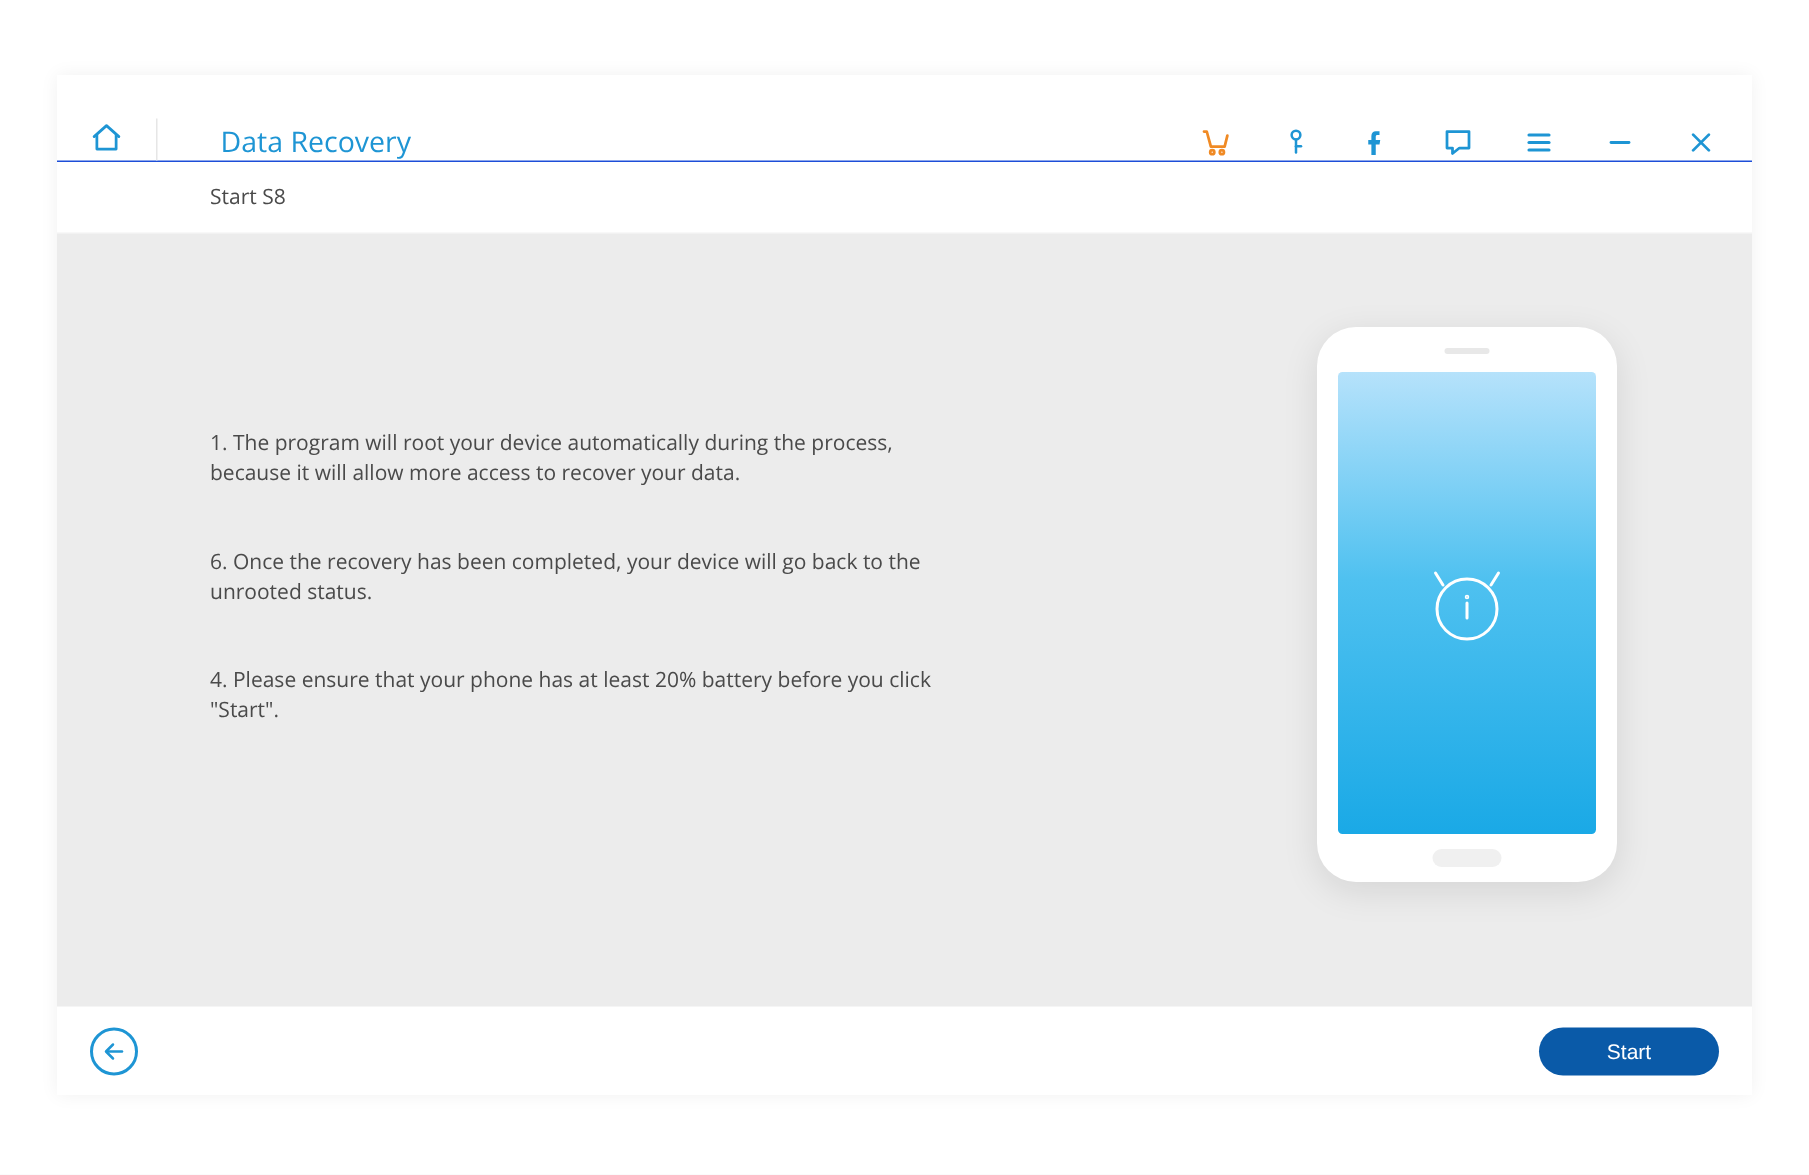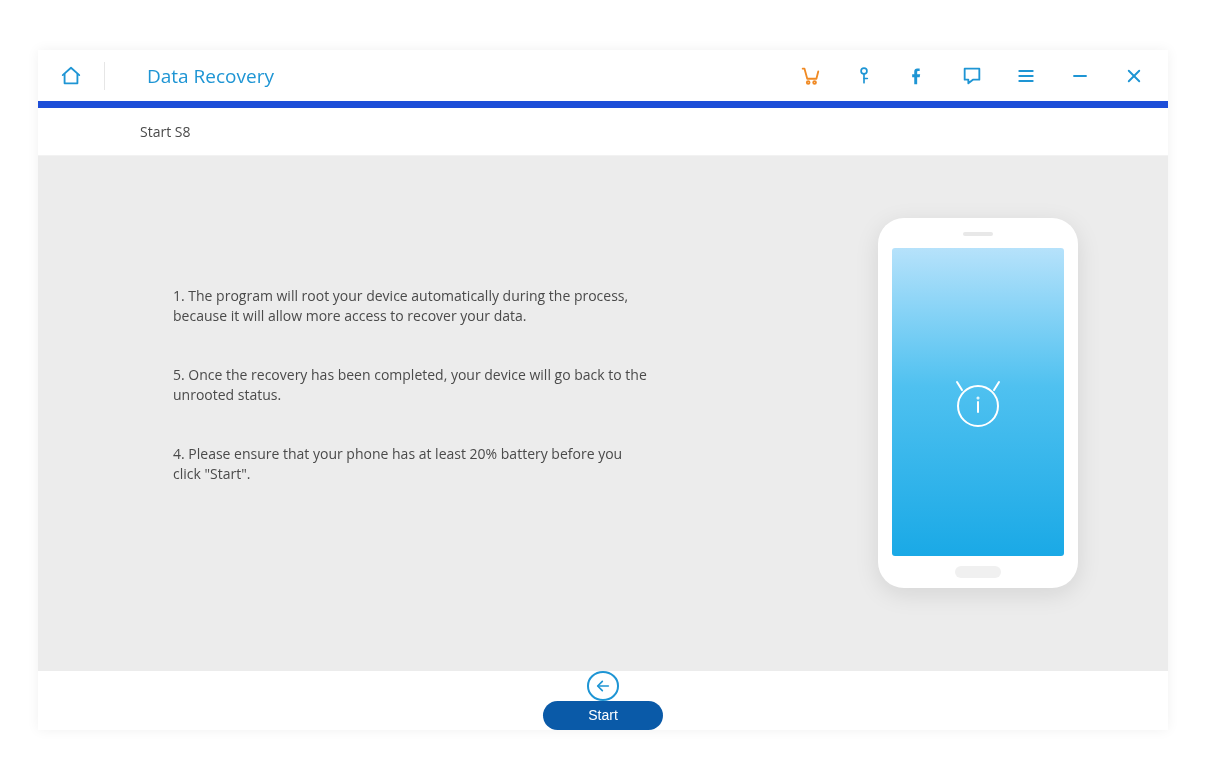--- a/index.html
+++ b/index.html
@@ -17,23 +17,23 @@
     width: 1130px;
     height: 680px;
     background: #ffffff;
     box-shadow: 0 0 12px rgba(0,0,0,0.06);
     display: flex;
     flex-direction: column;
   }
   
   .titlebar {
     height: 58px;
-    border-bottom: 7px solid #1d4ed8;
-    display: flex;
-    align-items: center;
+    border-bottom: 1px solid #1d4ed8;
+    display: flex;
+    align-items: flex-end;
     padding: 0 22px 0 18px;
   }
   .home-btn {
     width: 30px;
     height: 30px;
     display: flex;
     align-items: center;
     justify-content: center;
     cursor: pointer;
   }
@@ -86,21 +86,20 @@
     position: absolute;
     left: 102px;
     top: 130px;
     width: 510px;
   }
   .info-item {
     font-size: 14px;
     line-height: 1.4;
     color: #4a4a4a;
     margin-bottom: 40px;
-    margin-left: 33px;
   }
   
   .phone {
     position: absolute;
     right: 90px;
     top: 62px;
     width: 200px;
     height: 370px;
     background: #ffffff;
     border-radius: 26px;
@@ -133,21 +132,20 @@
     background: #f0f0f0;
     margin-top: 10px;
   }
   
   .footer {
     height: 60px;
     border-top: 1px solid #ececec;
     display: flex;
     align-items: center;
     padding: 0 22px;
-    flex-direction: column;
   }
   .back-btn {
     width: 32px;
     height: 32px;
     border: 2px solid #1e95d4;
     border-radius: 50%;
     display: flex;
     align-items: center;
     justify-content: center;
     cursor: pointer;
@@ -228,21 +226,21 @@
     </div>
   </div>
 
   <div class="subheader">
     <div class="device-name">Start S8</div>
   </div>
 
   <div class="content">
     <div class="text-col">
       <p class="info-item">1. The program will root your device automatically during the process, because it will allow more access to recover your data.</p>
-      <p class="info-item">5. Once the recovery has been completed, your device will go back to the unrooted status.</p>
+      <p class="info-item">6. Once the recovery has been completed, your device will go back to the unrooted status.</p>
       <p class="info-item">4. Please ensure that your phone has at least 20% battery before you click "Start".</p>
     </div>
 
     <div class="phone">
       <div class="phone-speaker"></div>
       <div class="phone-screen">
         <svg width="60" height="60" viewBox="0 0 60 60" fill="none" stroke="#ffffff" stroke-width="2" stroke-linecap="round">
           <circle cx="30" cy="34" r="20"></circle>
           <line x1="30" y1="30" x2="30" y2="40"></line>
           <circle cx="30" cy="26" r="0.5" fill="#ffffff"></circle>

